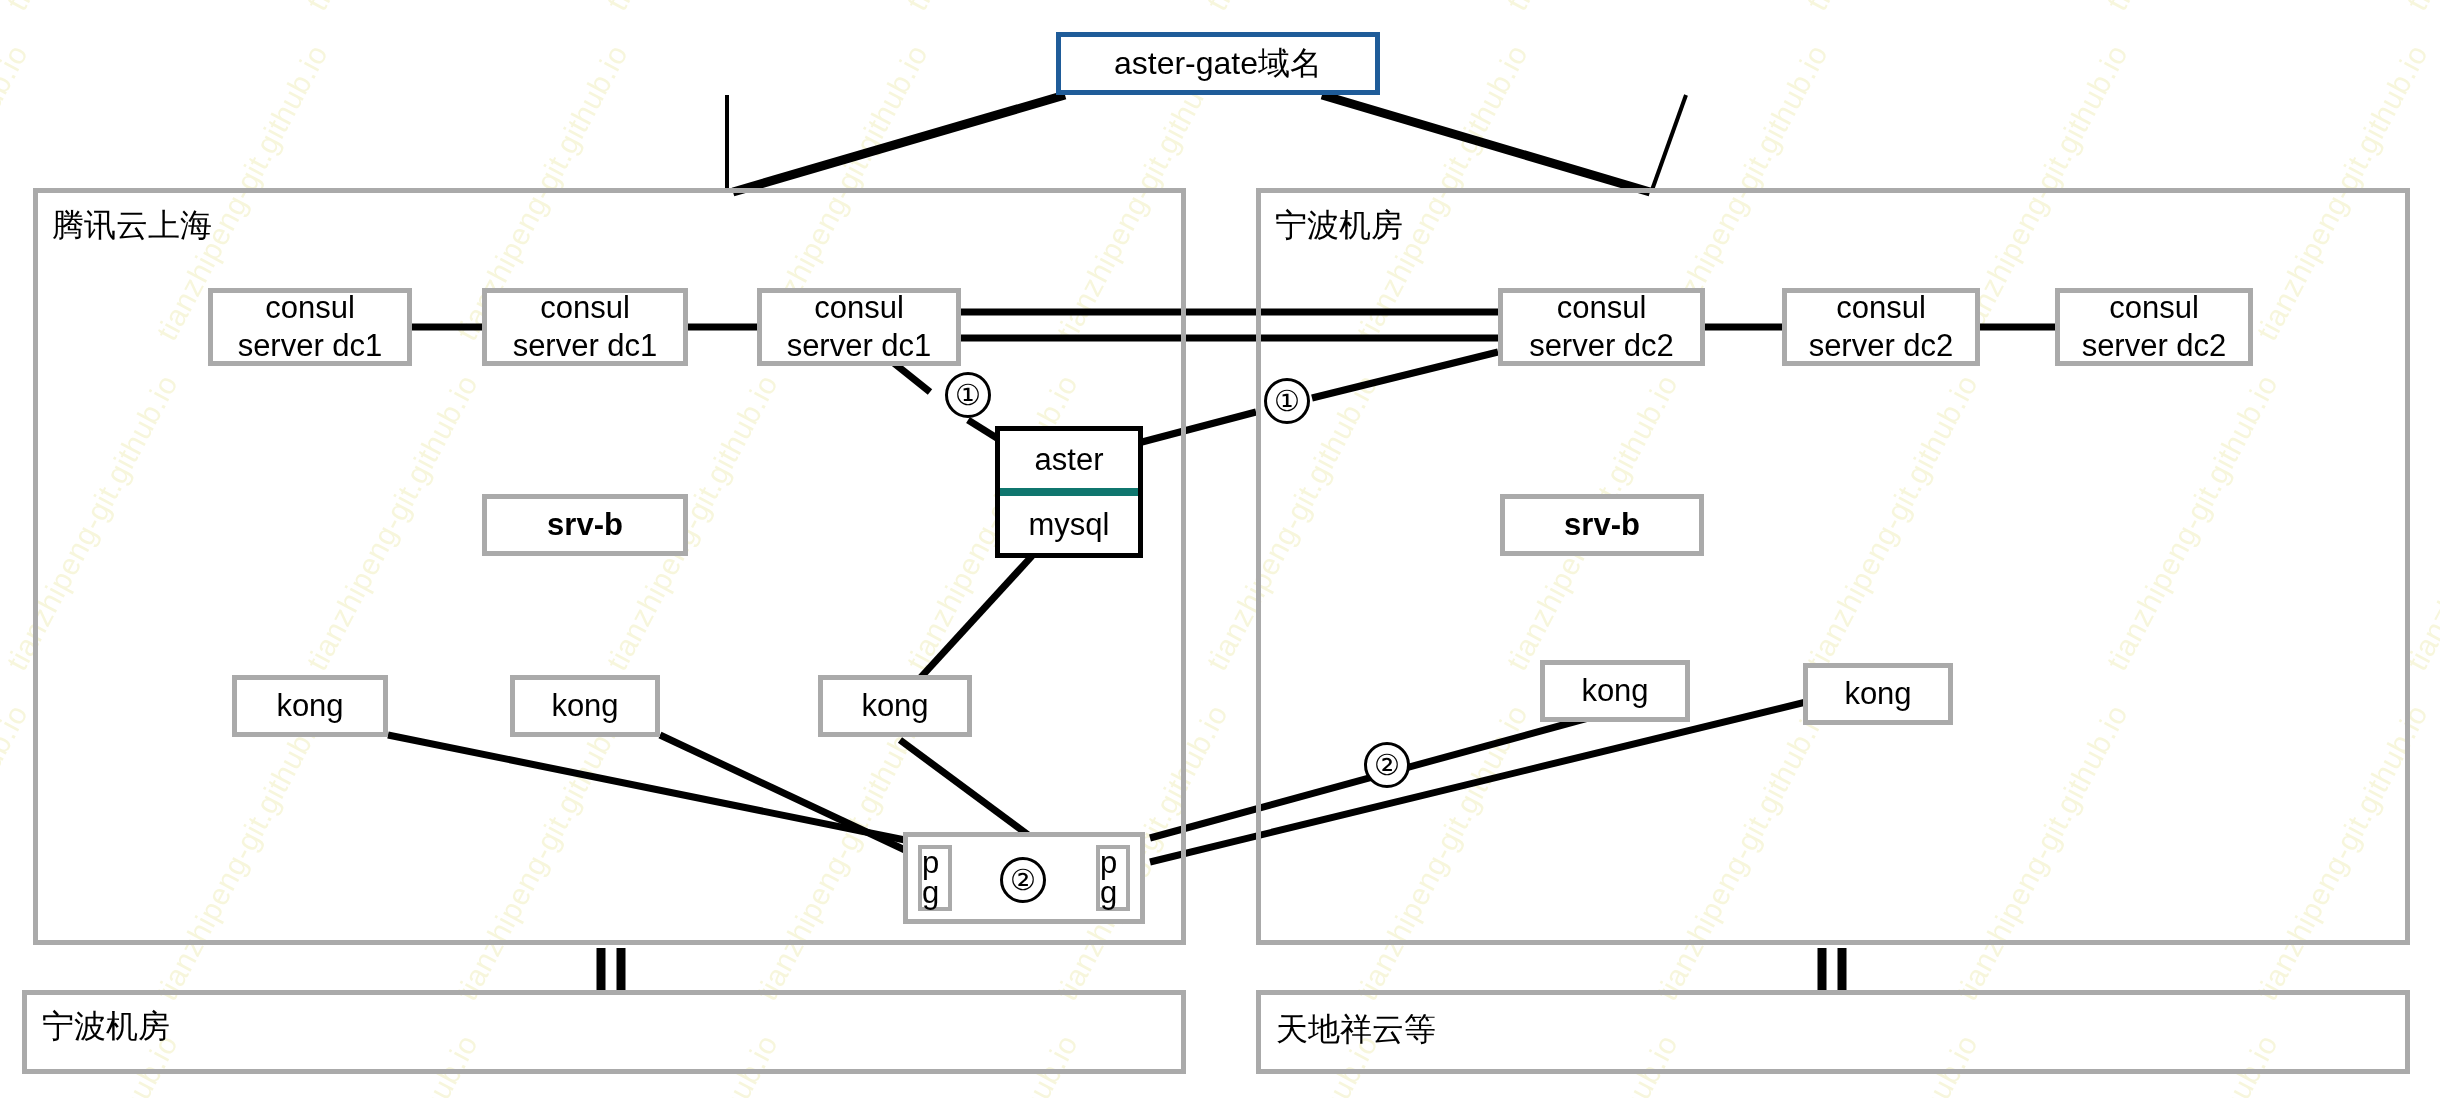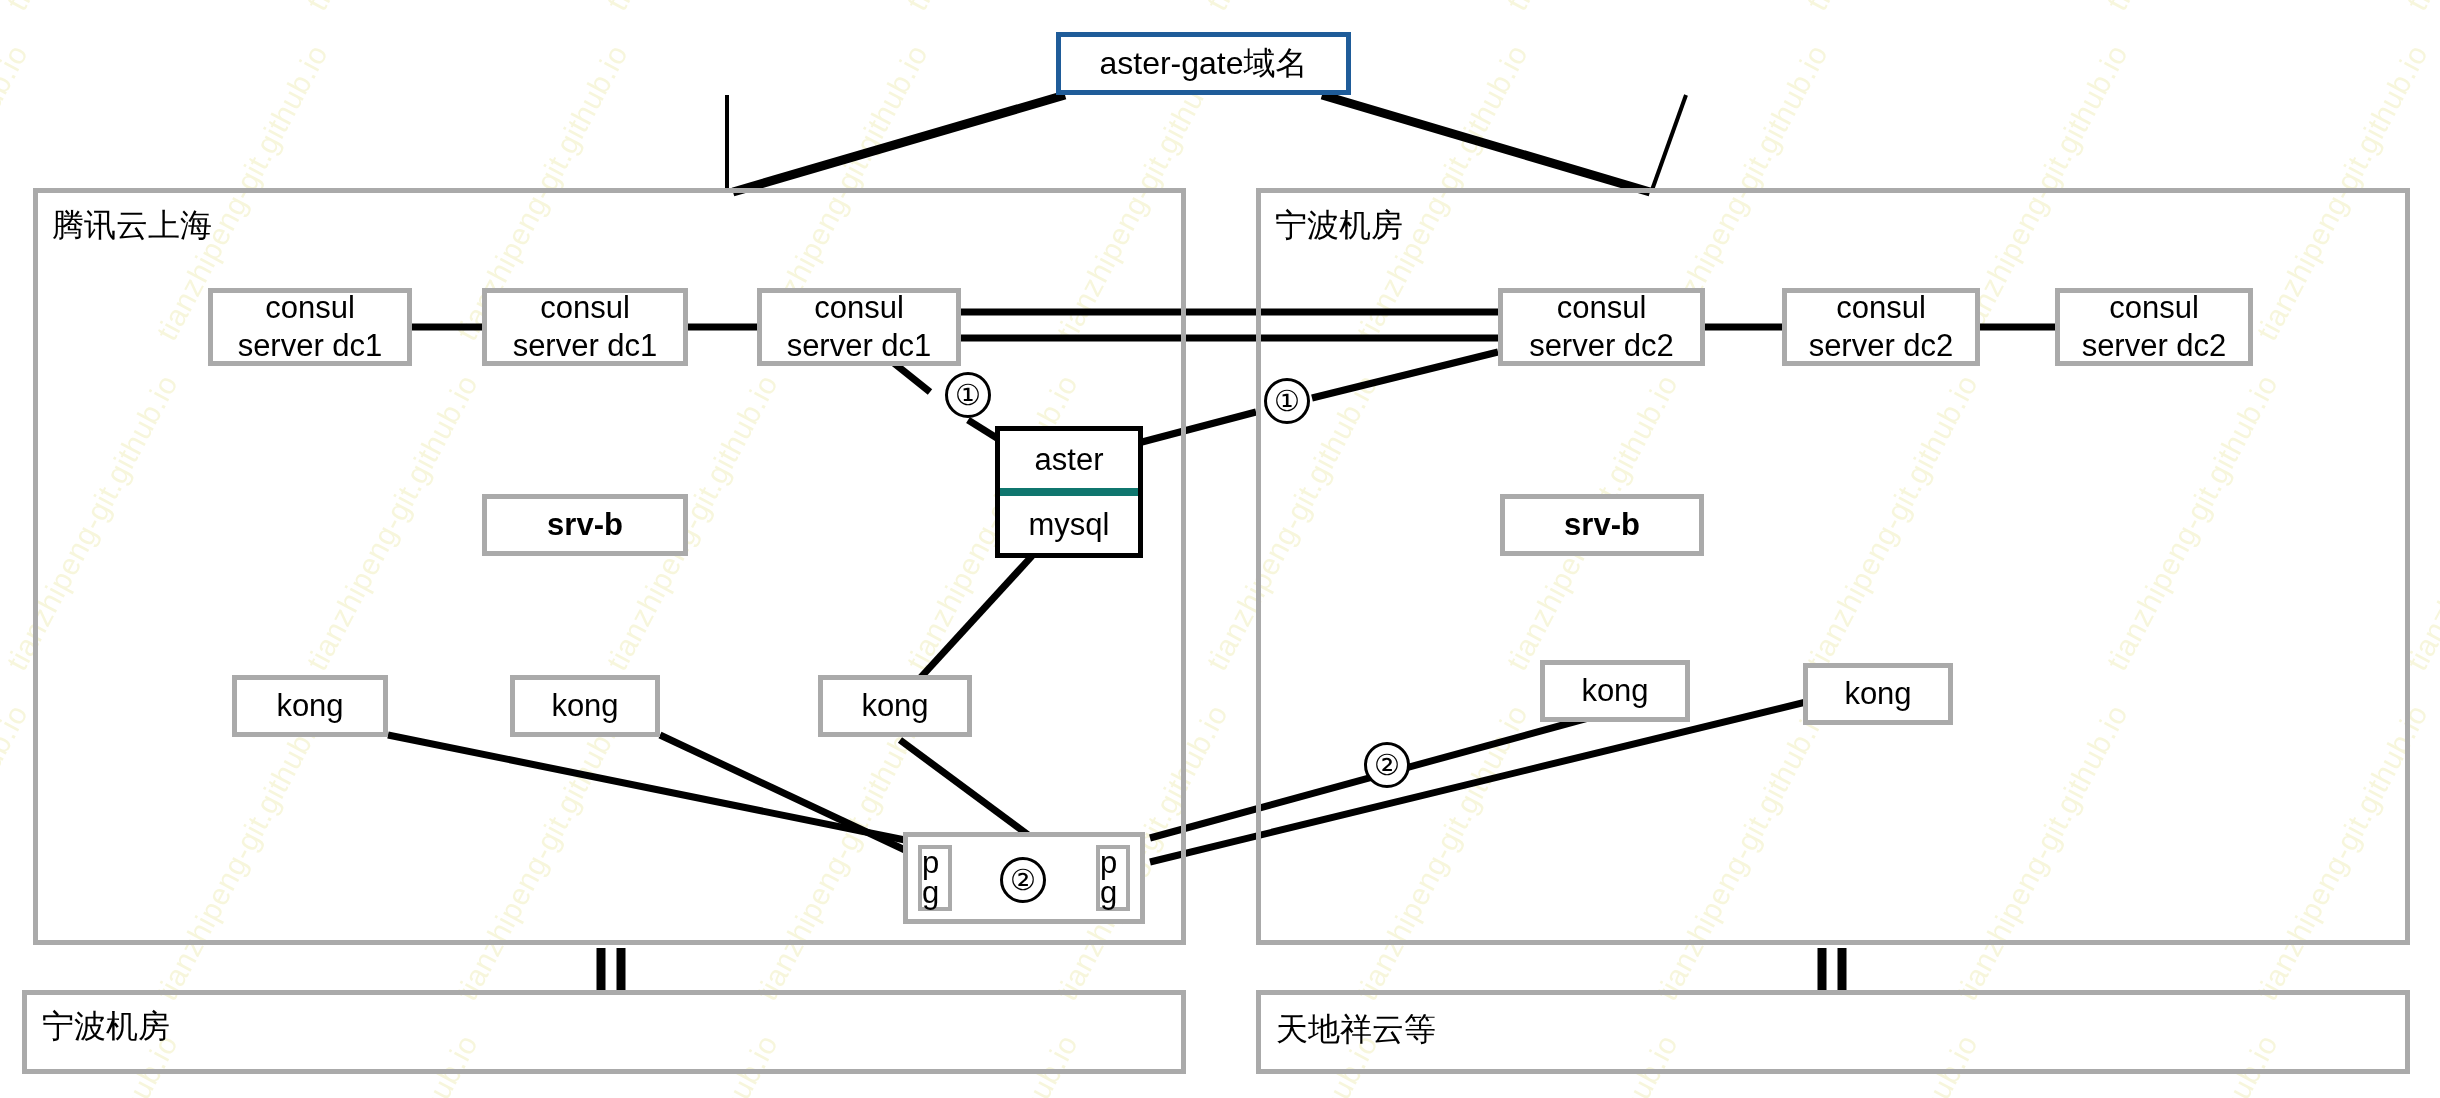--- a/index.html
+++ b/index.html
@@ -244,21 +244,21 @@
 
     <line x1="952" y1="880" x2="995" y2="880" stroke="#000" stroke-width="7"></line>
     <line x1="1053" y1="880" x2="1098" y2="880" stroke="#000" stroke-width="7"></line>
 
     <line x1="601" y1="948" x2="601" y2="992" stroke="#000" stroke-width="9"></line>
     <line x1="621" y1="948" x2="621" y2="992" stroke="#000" stroke-width="9"></line>
     <line x1="1822" y1="948" x2="1822" y2="992" stroke="#000" stroke-width="9"></line>
     <line x1="1842" y1="948" x2="1842" y2="992" stroke="#000" stroke-width="9"></line>
   </svg>
 
-  <div class="domain-box" style="left:1056px; top:32px; width:295px; height:63px;">
+  <div class="domain-box" style="left:1056px; top:32px; width:324px; height:63px;">
     <span>aster-gate域名</span>
   </div>
 
   <div class="region" style="left:33px; top:188px; width:1153px; height:757px;"></div>
   <div class="region-title" style="left:52px; top:204px;">腾讯云上海</div>
 
   <div class="node" style="left:208px; top:288px; width:204px; height:78px;">
     <span>
       <span>consul</span><br><span>server dc1</span>
     </span>

